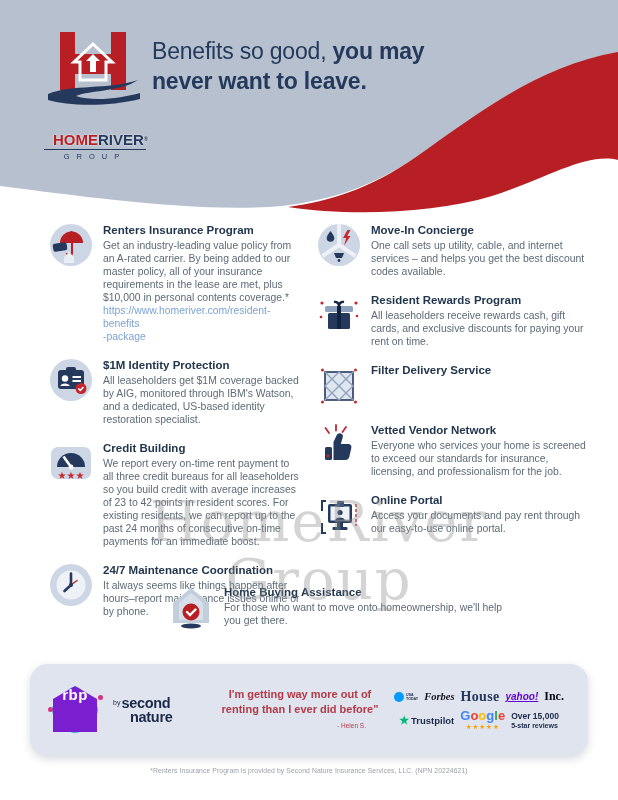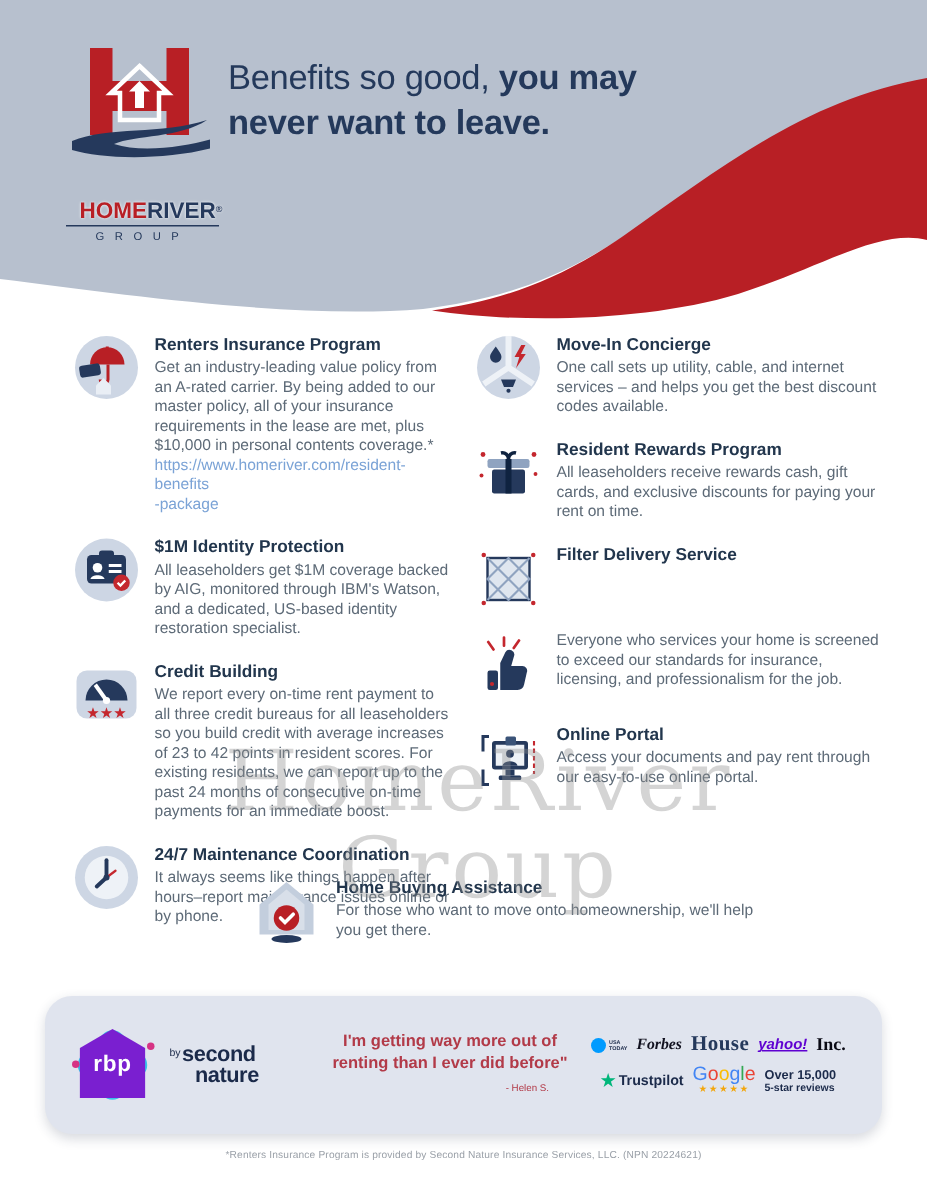--- a/index.html
+++ b/index.html
@@ -37,21 +37,21 @@
   
   .footer-card{position:absolute;left:30px;top:664px;width:558px;height:92px;
                background:#e0e4ee;border-radius:18px;box-shadow:0 3px 8px rgba(40,50,80,.18);
                display:flex;align-items:center;padding:0 16px;box-sizing:border-box;}
   .rbp-block{display:flex;align-items:center;gap:9px;width:168px;}
   .rbp-mark{position:relative;width:58px;height:58px;}
   .rbp-cyan{position:absolute;left:10px;top:10px;width:38px;height:38px;background:#38c3ea;
             border-radius:9px;transform:rotate(45deg);}
   .rbp-house{position:absolute;left:7px;top:5px;width:44px;height:46px;background:#7a1fd0;
              clip-path:polygon(50% 0%,100% 28%,100% 100%,0% 100%,0% 28%);
-             display:flex;align-items:center;justify-content:center;}
+             display:flex;justify-content:center;}
   .rbp-house span{color:#fff;font-weight:bold;font-size:15px;letter-spacing:0.5px;}
   .rbp-dot1{position:absolute;width:5px;height:5px;border-radius:50%;background:#d63384;left:2px;top:26px;}
   .rbp-dot2{position:absolute;width:5px;height:5px;border-radius:50%;background:#d63384;right:1px;top:14px;}
   .sn-block{color:#1b2a4a;line-height:13px;}
   .sn-by{font-size:7px;vertical-align:top;margin-right:1px;color:#1b2a4a;}
   .sn-word{font-size:14.5px;font-weight:bold;letter-spacing:-0.3px;}
   .sn-nature{padding-left:17px;}
   .testimonial{flex:1;text-align:center;color:#b23a48;font-weight:bold;font-size:11px;
                line-height:15px;padding:0 6px;}
   .testimonial .attr{display:block;font-weight:normal;font-size:6.5px;text-align:right;
@@ -61,21 +61,21 @@
   .usat{display:flex;align-items:center;gap:2px;}
   .usat-circle{width:10px;height:10px;border-radius:50%;background:#009bff;}
   .usat-text{font-size:3.6px;font-weight:bold;color:#1b2a4a;line-height:4px;}
   .forbes{font-family:"Liberation Serif",serif;font-weight:bold;font-size:10.5px;color:#11111f;font-style:italic;}
   .housemag{font-family:"Liberation Serif",serif;font-weight:bold;font-size:14px;color:#25395c;letter-spacing:0.3px;}
   .yahoo{font-weight:bold;font-style:italic;font-size:10px;color:#5f01d1;text-decoration:underline;}
   .incmag{font-family:"Liberation Serif",serif;font-weight:bold;font-size:12px;color:#0a0a14;}
   .trustpilot{display:flex;align-items:center;gap:2px;font-size:9.5px;color:#1b2a4a;font-weight:bold;}
   .tp-star{color:#00b67a;font-size:11px;}
   .google{display:flex;flex-direction:column;align-items:center;line-height:11px;}
-  .gword{font-size:13px;font-weight:normal;text-align:right;}
+  .gword{font-size:13px;font-weight:bold;text-align:right;}
   .gstars{font-size:6.5px;color:#f2a60c;letter-spacing:1px;}
   .reviews{color:#1b2a4a;line-height:9px;}
   .rev1{font-size:8.5px;font-weight:bold;}
   .rev2{font-size:7px;font-weight:bold;}
 
   .footnote{position:absolute;left:0;top:767px;width:618px;text-align:center;
             font-size:6.8px;color:#9aa0a8;letter-spacing:0.1px;}
 </style>
 </head>
 <body>
@@ -220,20 +220,21 @@
     </div>
 
     <div class="benefit">
       <svg class="icon" viewBox="0 0 46 46">
         <path d="M13 11l-3.5-5M20 8.5V3M26.5 10l3.5-5" stroke="#c4272e" stroke-width="1.8" stroke-linecap="round"></path>
         <rect x="9" y="25" width="7" height="13" rx="1.5" fill="#25395c"></rect>
         <circle cx="12" cy="34" r="1.4" fill="#c4272e"></circle>
         <path d="M17.5 38h11.5a4.5 4.5 0 0 0 4.4-3.6l1.8-8A3.2 3.2 0 0 0 32.1 22h-7.3l1.9-6.6a3.2 3.2 0 0 0-5.8-2.6L17.5 20z" fill="#25395c"></path>
       </svg>
       <div class="b-text">
+        <div class="b-title">Vetted Vendor Network</div>
         <div class="b-body">Everyone who services your home is screened to exceed our standards for insurance, licensing, and professionalism for the job.</div>
       </div>
     </div>
 
     <div class="benefit">
       <svg class="icon" viewBox="0 0 46 46">
         <path d="M10 9H6v10M10 41H6V31" stroke="#25395c" stroke-width="2" fill="none"></path>
         <path d="M40 12v22" stroke="#c4272e" stroke-width="1.4" stroke-dasharray="3 2"></path>
         <rect x="12" y="12" width="24" height="19" rx="2" fill="#25395c"></rect>
         <rect x="14.5" y="14.5" width="19" height="14" fill="#eef2f7"></rect>

